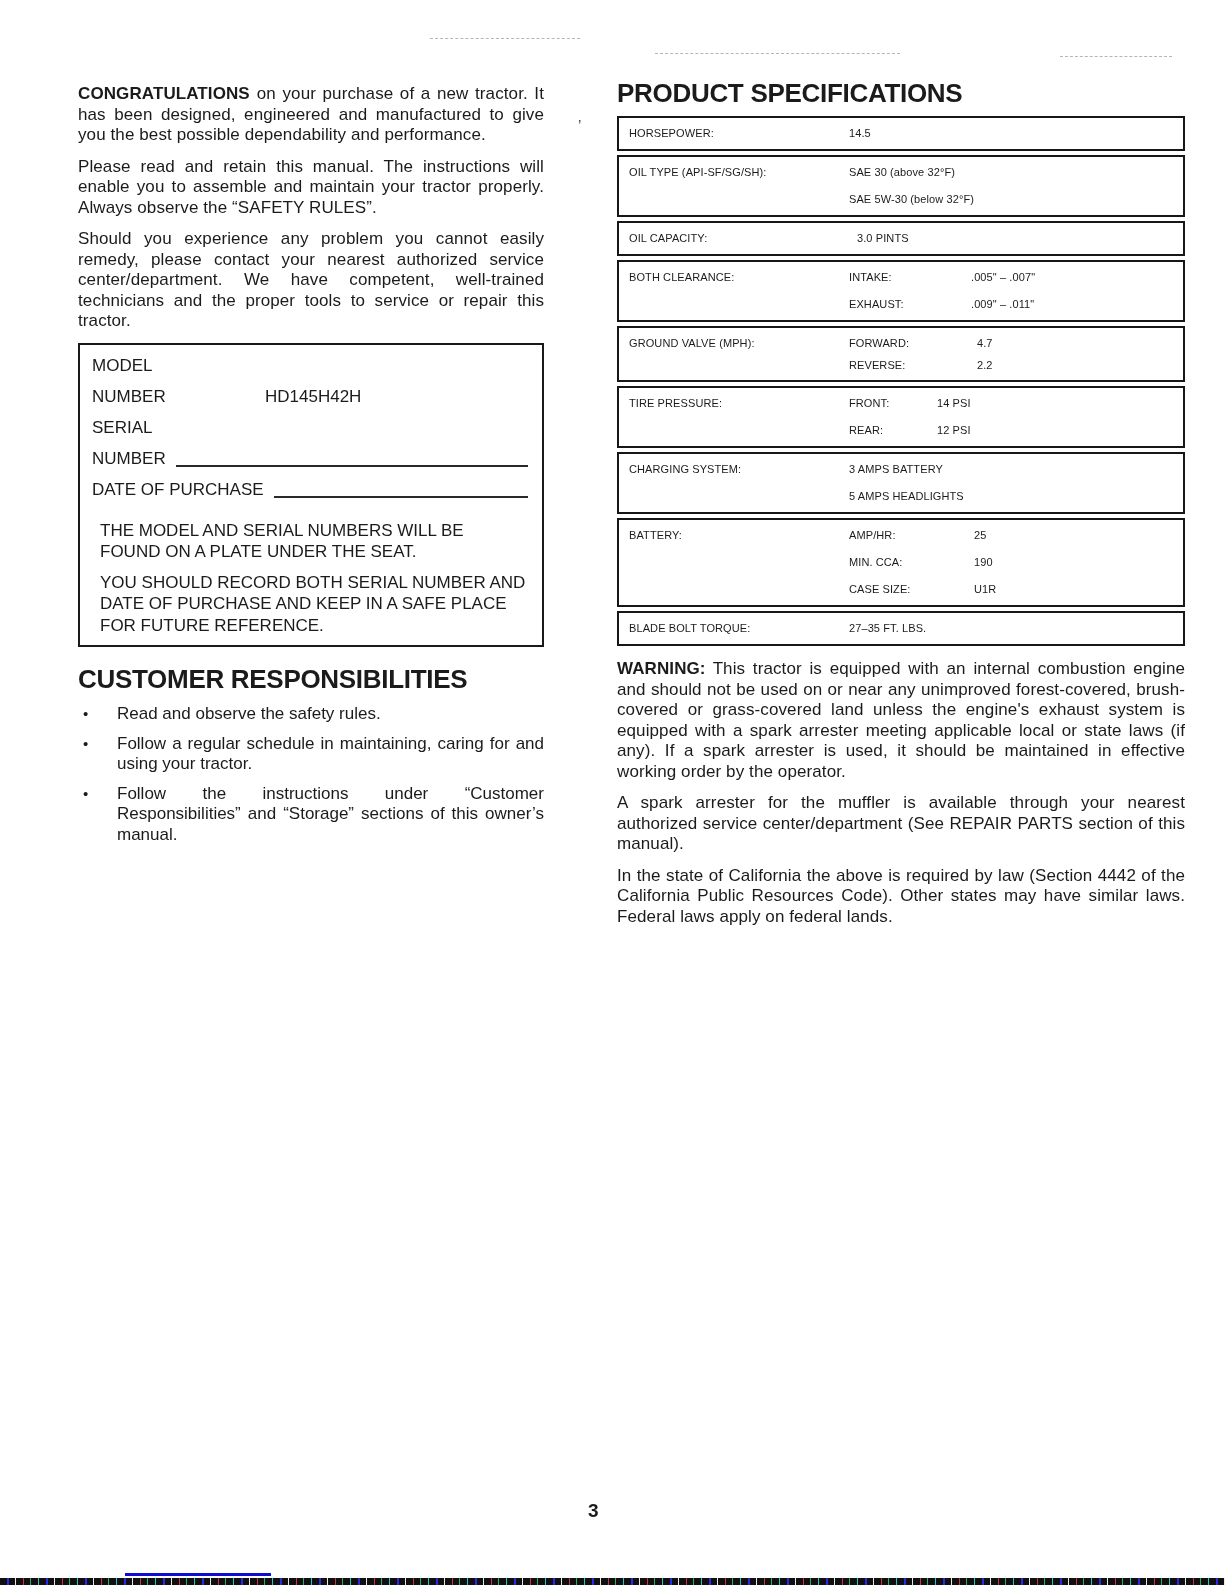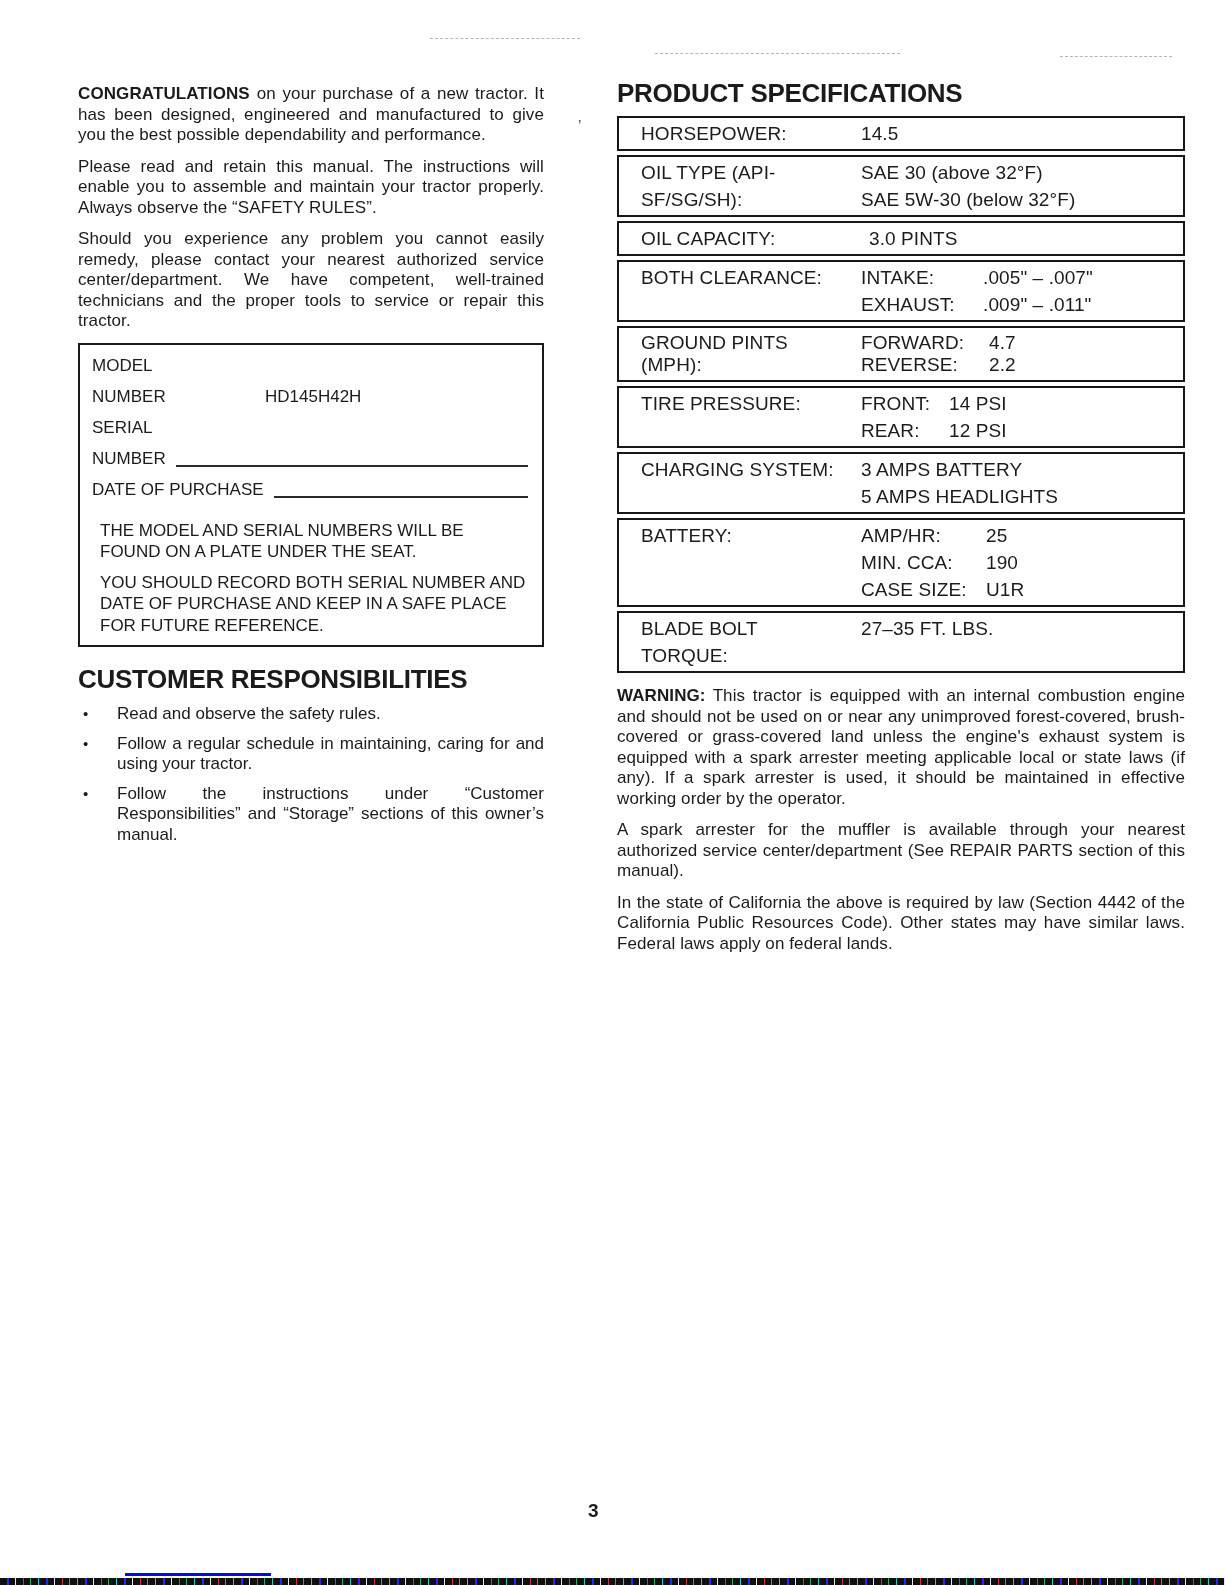--- a/index.html
+++ b/index.html
@@ -34,21 +34,21 @@
   
   .bullet-row{display:flex;margin-bottom:9px;}
   .bullet-marker{width:34px;padding-left:5px;font-size:15px;line-height:20.5px;}
   .bullet-text{flex:1;font-size:17px;line-height:20.5px;text-align:justify;}
 
   
   .spec-table{margin-top:0;}
   .spec-row{border:2px solid #171717;margin-bottom:4px;display:flex;padding:2px 0;}
   .spec-label{width:230px;padding-left:10px;box-sizing:border-box;flex:none;}
   .spec-value{flex:1;padding-right:6px;}
-  .spec-line{font-size:19px;line-height:27px;letter-spacing:0.1px;margin-left:12px;}
+  .spec-line{font-size:11px;line-height:27px;letter-spacing:0.1px;}
   .tight .spec-line{line-height:22px;}
   .tight{padding:4px 0;}
   .kv .k{display:inline-block;}
   .k122{min-width:122px;}
   .k128{min-width:128px;}
   .k88{min-width:88px;}
   .k125{min-width:125px;}
   .oilcap{padding-left:8px;}
 
   
@@ -167,21 +167,21 @@
           <div class="spec-line">BOTH CLEARANCE:</div>
         </div>
         <div class="spec-value">
           <div class="spec-line kv"><span class="k k122">INTAKE:</span><span class="v">.005" – .007"</span></div>
           <div class="spec-line kv"><span class="k k122">EXHAUST:</span><span class="v">.009" – .011"</span></div>
         </div>
       </div>
 
       <div class="spec-row tight">
         <div class="spec-label">
-          <div class="spec-line">GROUND PINTS (MPH):</div>
+          <div class="spec-line">GROUND VALVE (MPH):</div>
         </div>
         <div class="spec-value">
           <div class="spec-line kv"><span class="k k128">FORWARD:</span><span class="v">4.7</span></div>
           <div class="spec-line kv"><span class="k k128">REVERSE:</span><span class="v">2.2</span></div>
         </div>
       </div>
 
       <div class="spec-row">
         <div class="spec-label">
           <div class="spec-line">TIRE PRESSURE:</div>

